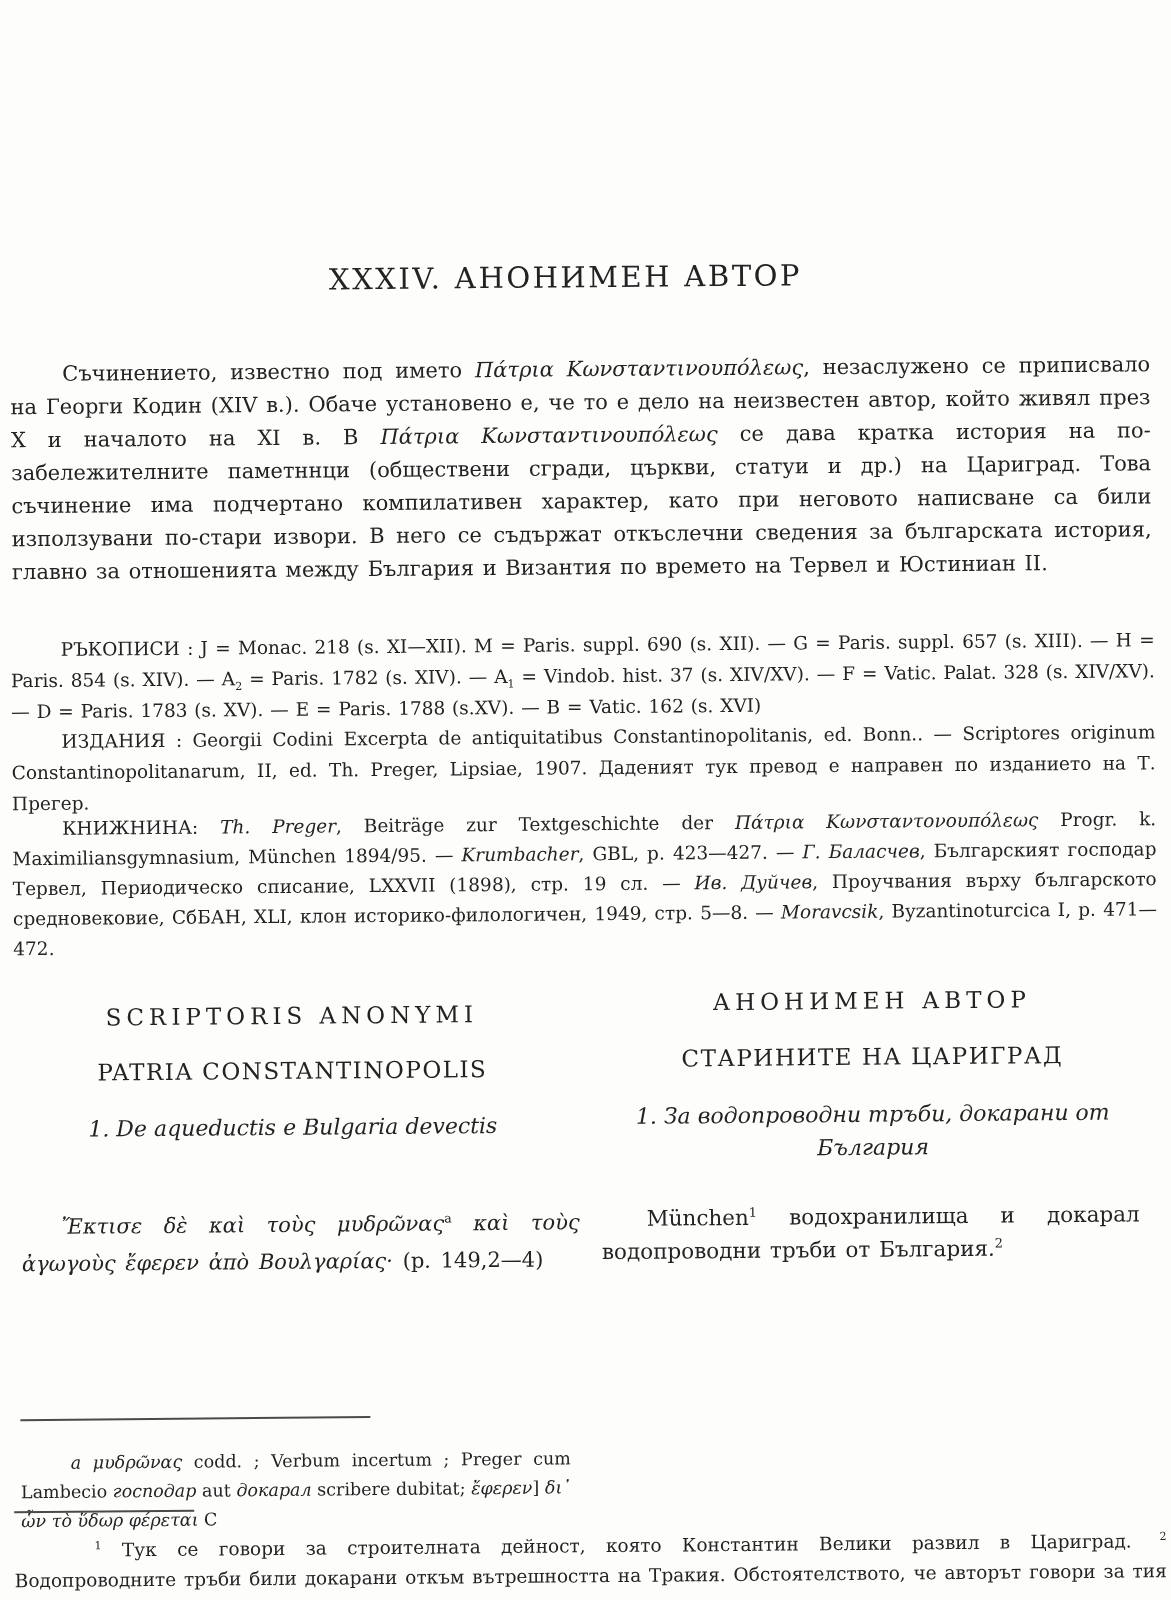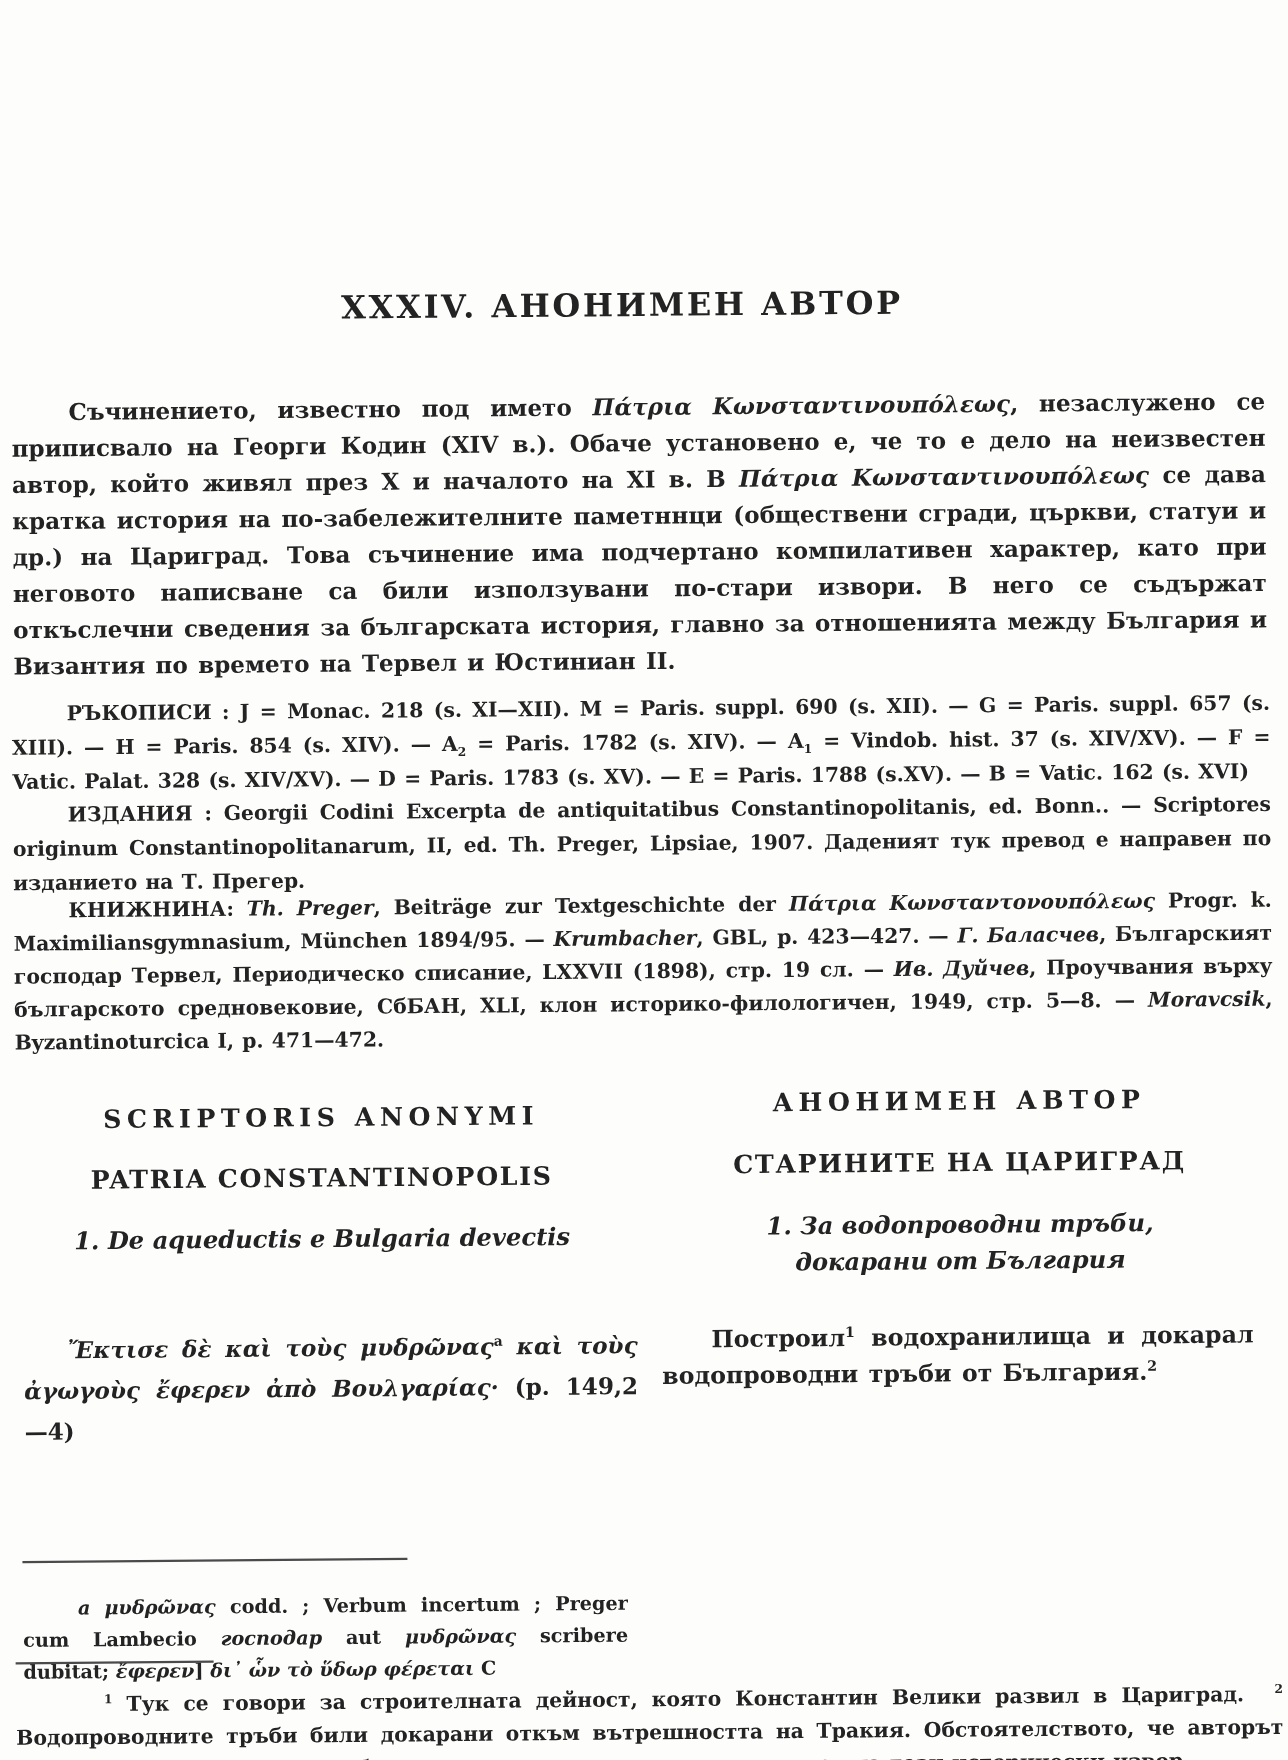--- a/index.html
+++ b/index.html
@@ -4,21 +4,20 @@
 <style>
   html, body { margin: 0; padding: 0; background: #ffffff; }
   .page {
     position: relative;
     width: 1171px;
     height: 1600px;
     background: #fdfdfc;
     overflow: hidden;
     color: #232323;
     font-family: "DejaVu Serif", "Liberation Serif", serif;
-    font-weight: bold;
   }
   .rot {
     position: absolute;
     inset: 0;
     transform: rotate(-0.5deg);
     transform-origin: 52% 50%;
   }
   .blk { position: absolute; }
   .it  { font-style: italic; }
   .sup { vertical-align: super; font-size: 0.6em; line-height: 0; }
@@ -112,22 +111,22 @@
     <p class="blk meta bibliography"><span>КНИЖНИНА: </span><span class="it">Th. Preger</span><span>, Beiträge zur Textgeschichte der </span><span class="it">Πάτρια Κωνσταντονουπόλεως</span><span> Progr. k. Maximiliansgymnasium, München 1894/95. — </span><span class="it">Krumbacher</span><span>, GBL, p. 423—427. — </span><span class="it">Г. Баласчев</span><span>, Българският господар Тервел, Периодическо списание, LXXVII (1898), стр. 19 сл. — </span><span class="it">Ив. Дуйчев</span><span>, Проучвания върху българското средновековие, СбБАН,  XLI, клон историко-филологичен, 1949, стр. 5—8. — </span><span class="it">Moravcsik</span><span>, Byzantinoturcica I, p. 471—472.</span></p>
 
     <div class="blk col-head lat-author">SCRIPTORIS ANONYMI</div>
     <div class="blk col-head lat-work">PATRIA CONSTANTINOPOLIS</div>
     <div class="blk sec-head lat-sec">1. De aqueductis e Bulgaria devectis</div>
     <p class="blk greek-quote"><span class="it">Ἔκτισε δὲ καὶ τοὺς μυδρῶνας</span><span class="sup">a</span><span class="it"> καὶ τοὺς ἀγωγοὺς ἔφερεν ἀπὸ Βουλγαρίας· </span><span>(p. 149,2—4)</span></p>
 
     <div class="blk col-head bg-author">АНОНИМЕН АВТОР</div>
     <div class="blk col-head bg-work">СТАРИНИТЕ НА ЦАРИГРАД</div>
     <div class="blk sec-head bg-sec">1. За водопроводни тръби, докарани от България</div>
-    <p class="blk translation"><span>Построил</span><span class="sup">1</span><span> водохранилища  и докарал водопроводни тръби от България.</span><span class="sup">2</span></p>
+    <p class="blk translation"><span>München</span><span class="sup">1</span><span> водохранилища  и докарал водопроводни тръби от България.</span><span class="sup">2</span></p>
 
     <div class="blk apparatus-rule"></div>
-    <p class="blk apparatus"><span class="it">a μυδρῶνας </span><span>codd. ; Verbum incertum ; Preger cum Lambecio </span><span class="it">господар </span><span>aut </span><span class="it">μυδρῶνας </span><span>scribere dubitat; </span><span class="it">ἔφερεν</span><span>] </span><span class="it">δι᾽ ὧν τὸ ὕδωρ φέρεται </span><span>C</span></p>
+    <p class="blk apparatus"><span class="it">a μυδρῶνας </span><span>codd. ; Verbum incertum ; Preger cum Lambecio </span><span class="it">господар </span><span>aut </span><span class="it">докарал </span><span>scribere dubitat; </span><span class="it">ἔφερεν</span><span>] </span><span class="it">δι᾽ ὧν τὸ ὕδωρ φέρεται </span><span>C</span></p>
 
     <div class="blk footnote-rule"></div>
     <p class="blk footnotes"><span class="sup">1</span><span> Тук се говори за строителната дейност, която  Константин Велики  развил в Цариград.  </span><span class="sup">2</span><span> Водопроводните тръби били докарани откъм вътрешността на Тракия.  Обстоятелството, че авторът говори за тия земи като за български, показва по-късния произход на този исторически извор.</span></p>
 
   </div>
 </div>
 
 </body></html>

